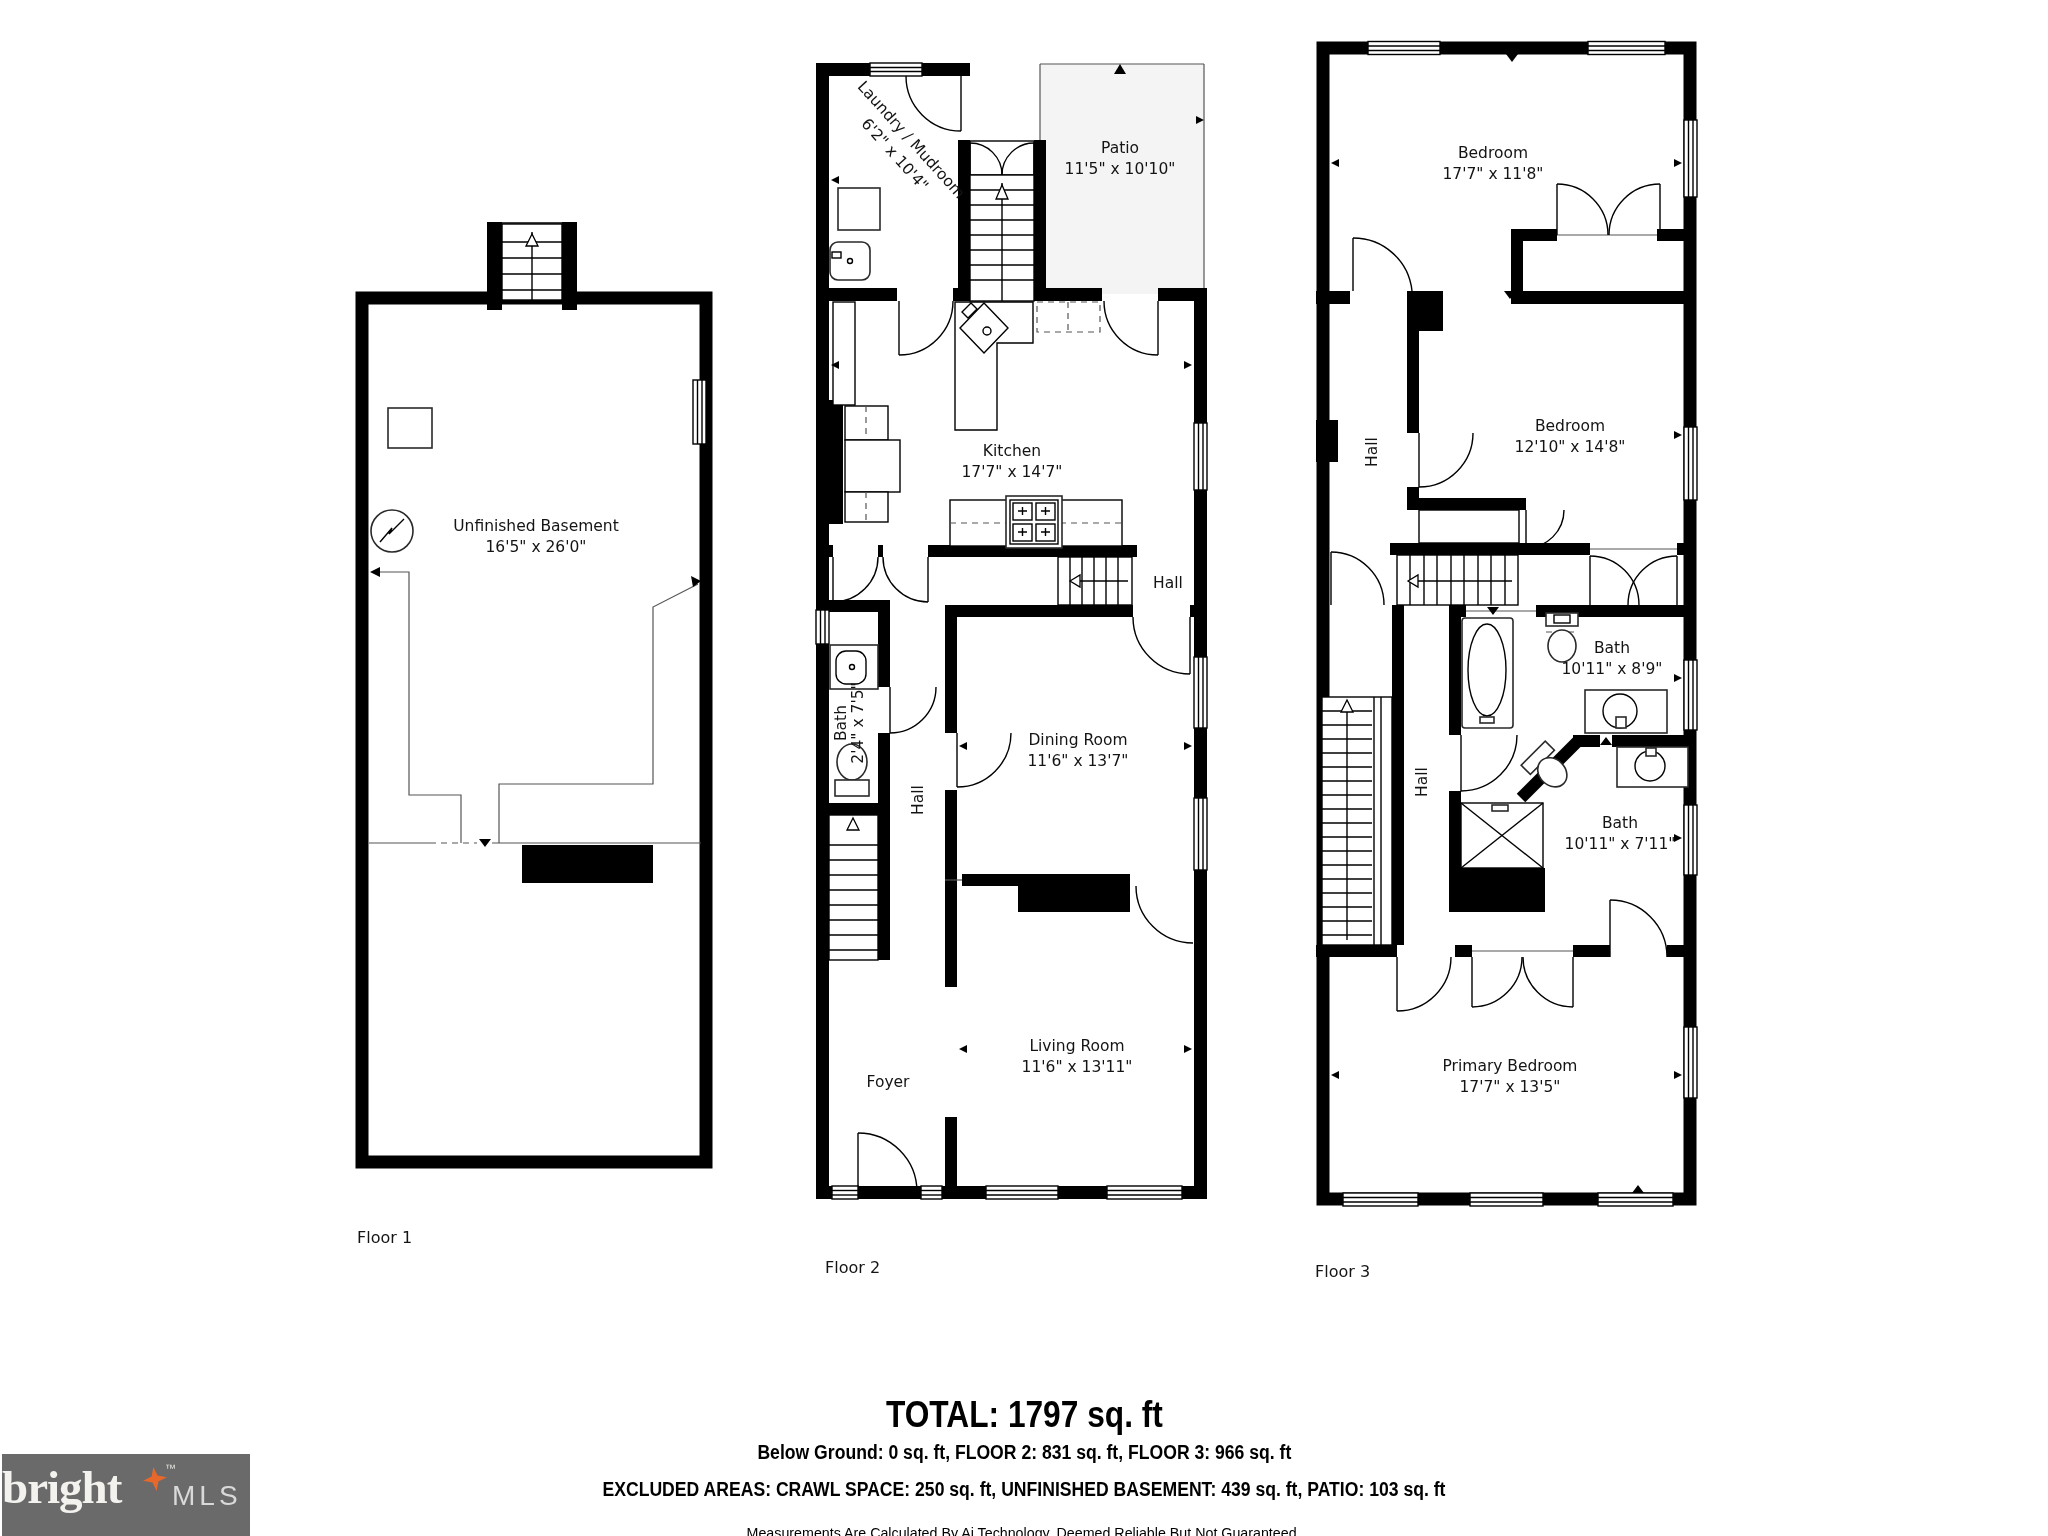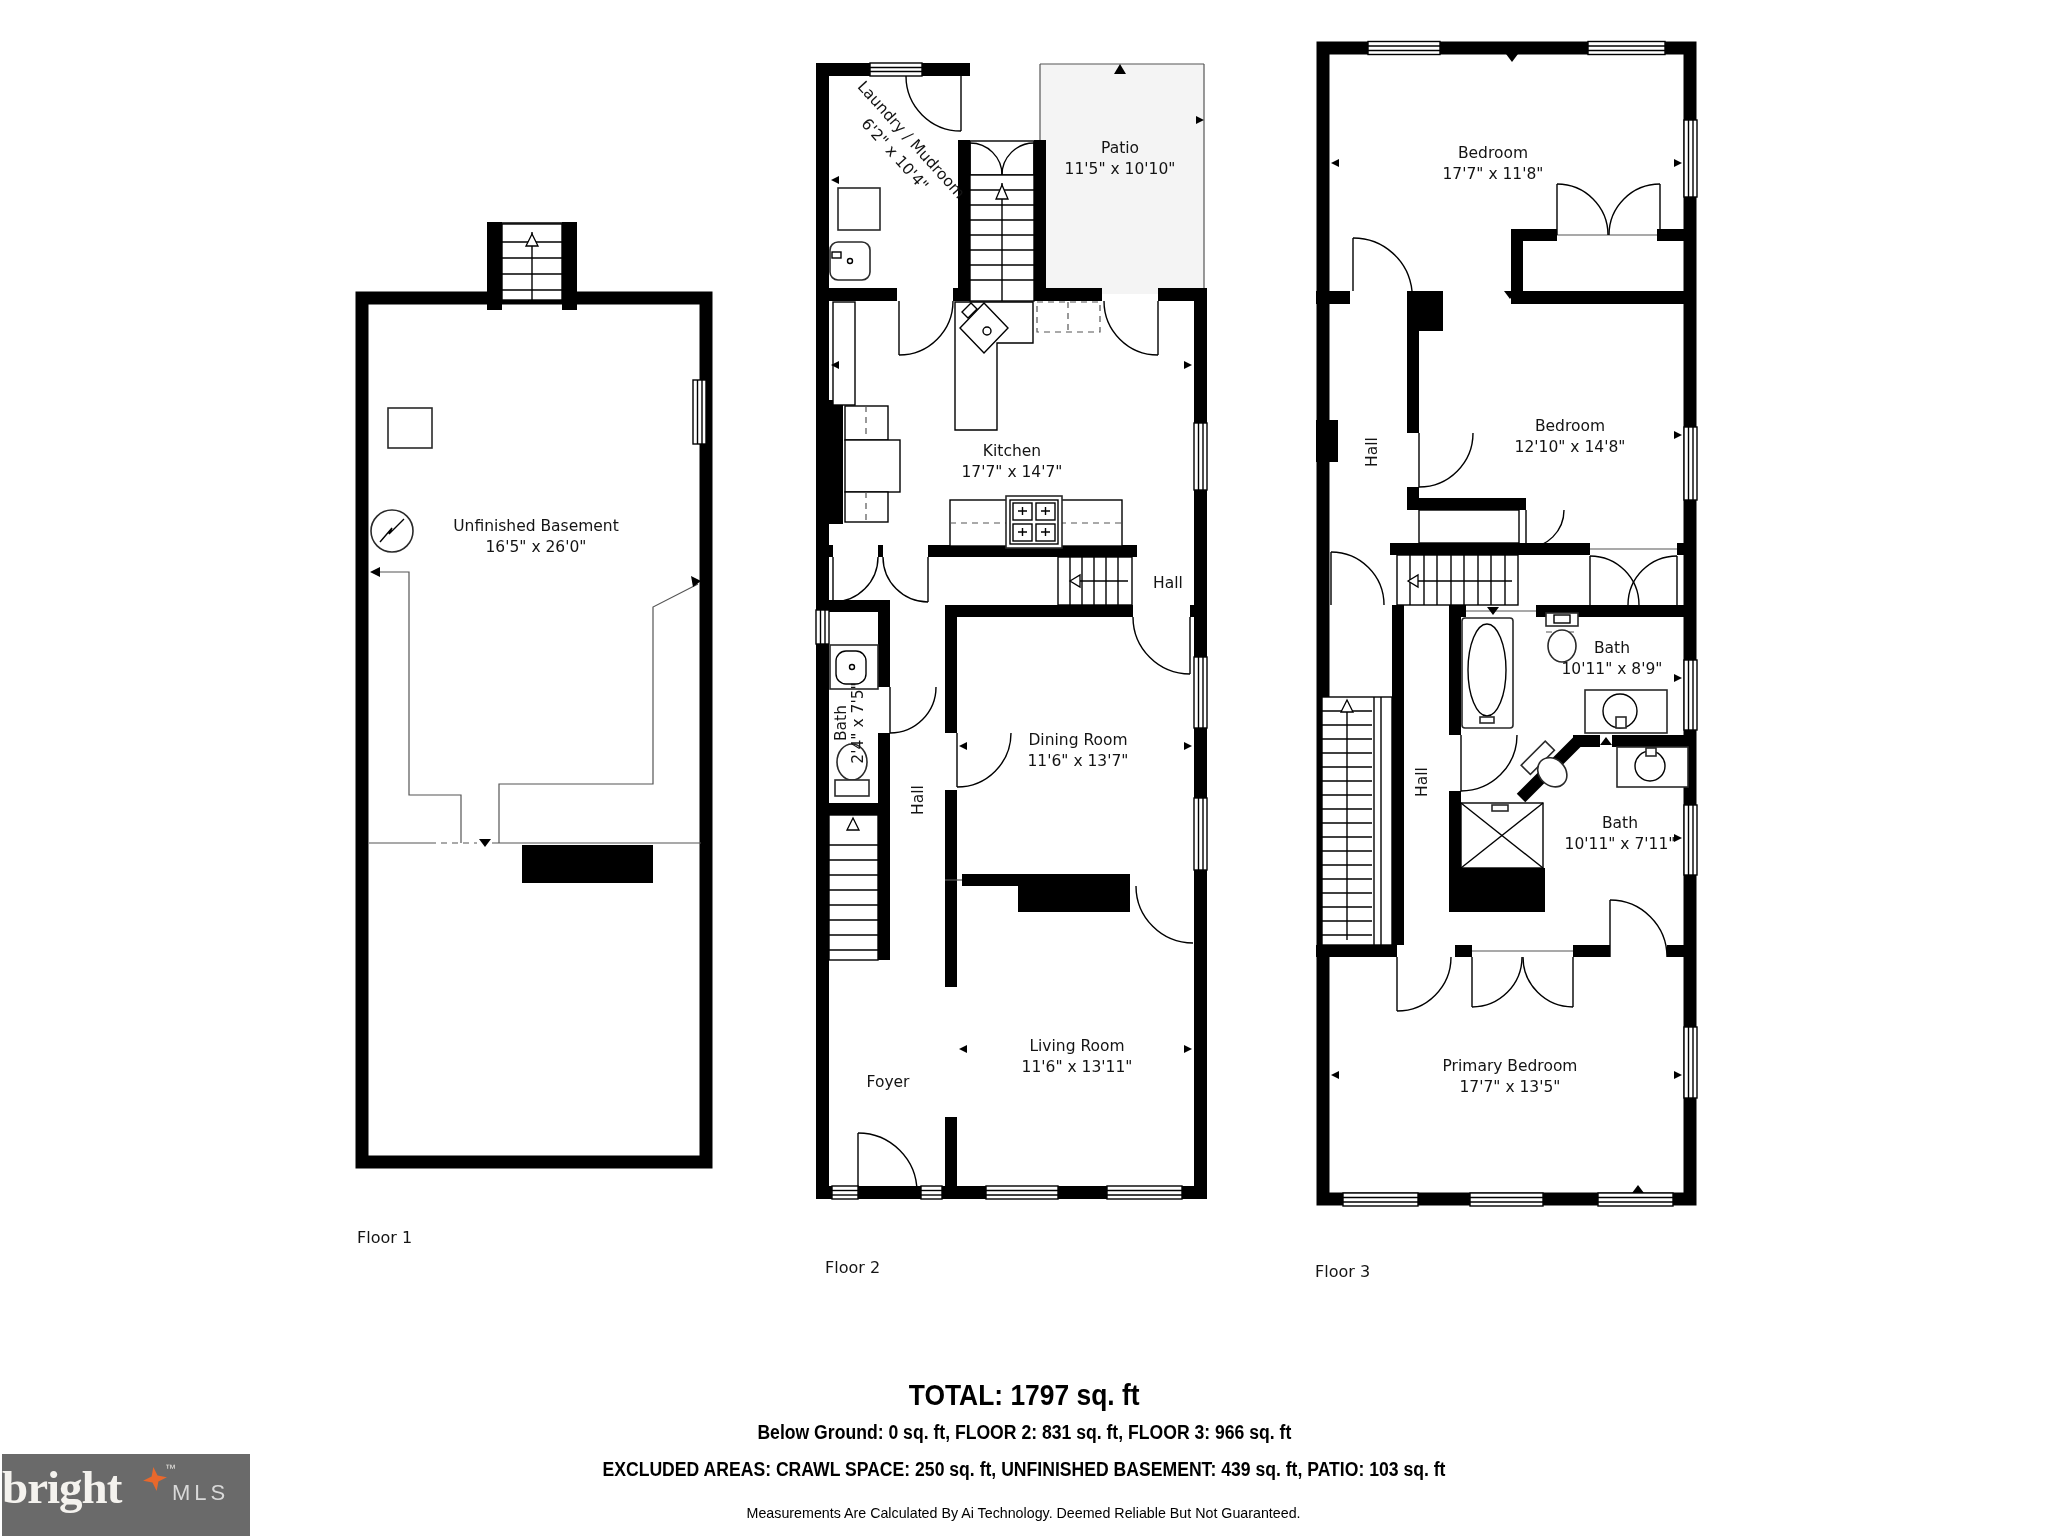--- a/index.html
+++ b/index.html
@@ -3,34 +3,34 @@
 <meta charset="utf-8">
 <style>
   html,body{margin:0;padding:0;background:#fff;}
   .stage{position:relative;width:2048px;height:1536px;background:#fff;overflow:hidden;
          font-family:"DejaVu Sans",sans-serif;}
   svg{position:absolute;left:0;top:0;}
   .rl{font-family:"DejaVu Sans",sans-serif;font-size:15.5px;fill:#141414;text-anchor:middle;}
   .fl{font-family:"DejaVu Sans",sans-serif;font-size:16px;fill:#141414;text-anchor:start;}
   .footer{position:absolute;left:0;top:1376px;width:2048px;text-align:center;color:#000;}
   .footer .row{font-family:"Liberation Sans",sans-serif;font-weight:700;}
-  .footer .total{font-size:30px;line-height:38px;}
+  .footer .total{font-size:36px;line-height:38px;margin-top:20px;}
   .footer .big{font-size:20px;line-height:37px;}
   .footer .sq{display:inline-block;transform:scaleX(0.88);transform-origin:center;white-space:nowrap;}
   .footer .disclaimer{font-family:"Liberation Sans",sans-serif;font-size:15px;font-weight:400;
                       line-height:20px;margin-top:15px;}
   .footer .sq2{display:inline-block;transform:scaleX(0.95);transform-origin:center;white-space:nowrap;}
   .logo{position:absolute;left:2px;top:1454px;width:248px;height:82px;background:#6a6a6a;}
   .logo-bright{position:absolute;left:0;top:6px;font-family:"Liberation Serif",serif;
                font-weight:700;font-size:47px;color:#f4f2ee;letter-spacing:-1px;}
   .logo-star{position:absolute;left:138px;top:10px;}
   .logo-tm{position:absolute;left:163px;top:8px;font-family:"Liberation Sans",sans-serif;
            font-size:11px;color:#e9e7e3;}
   .logo-mls{position:absolute;left:170px;top:26px;font-family:"Liberation Sans",sans-serif;
-            font-size:22px;color:#d9d9d9;letter-spacing:4px;}
+            font-size:28px;color:#d9d9d9;letter-spacing:4px;}
 </style>
 </head>
 <body>
 
 <div class="stage">
 
 <svg width="2048" height="1536" viewBox="0 0 2048 1536">
   <style>
     .ow{fill:#fff;stroke:#000;stroke-width:13;}
     .w{fill:#000;}

